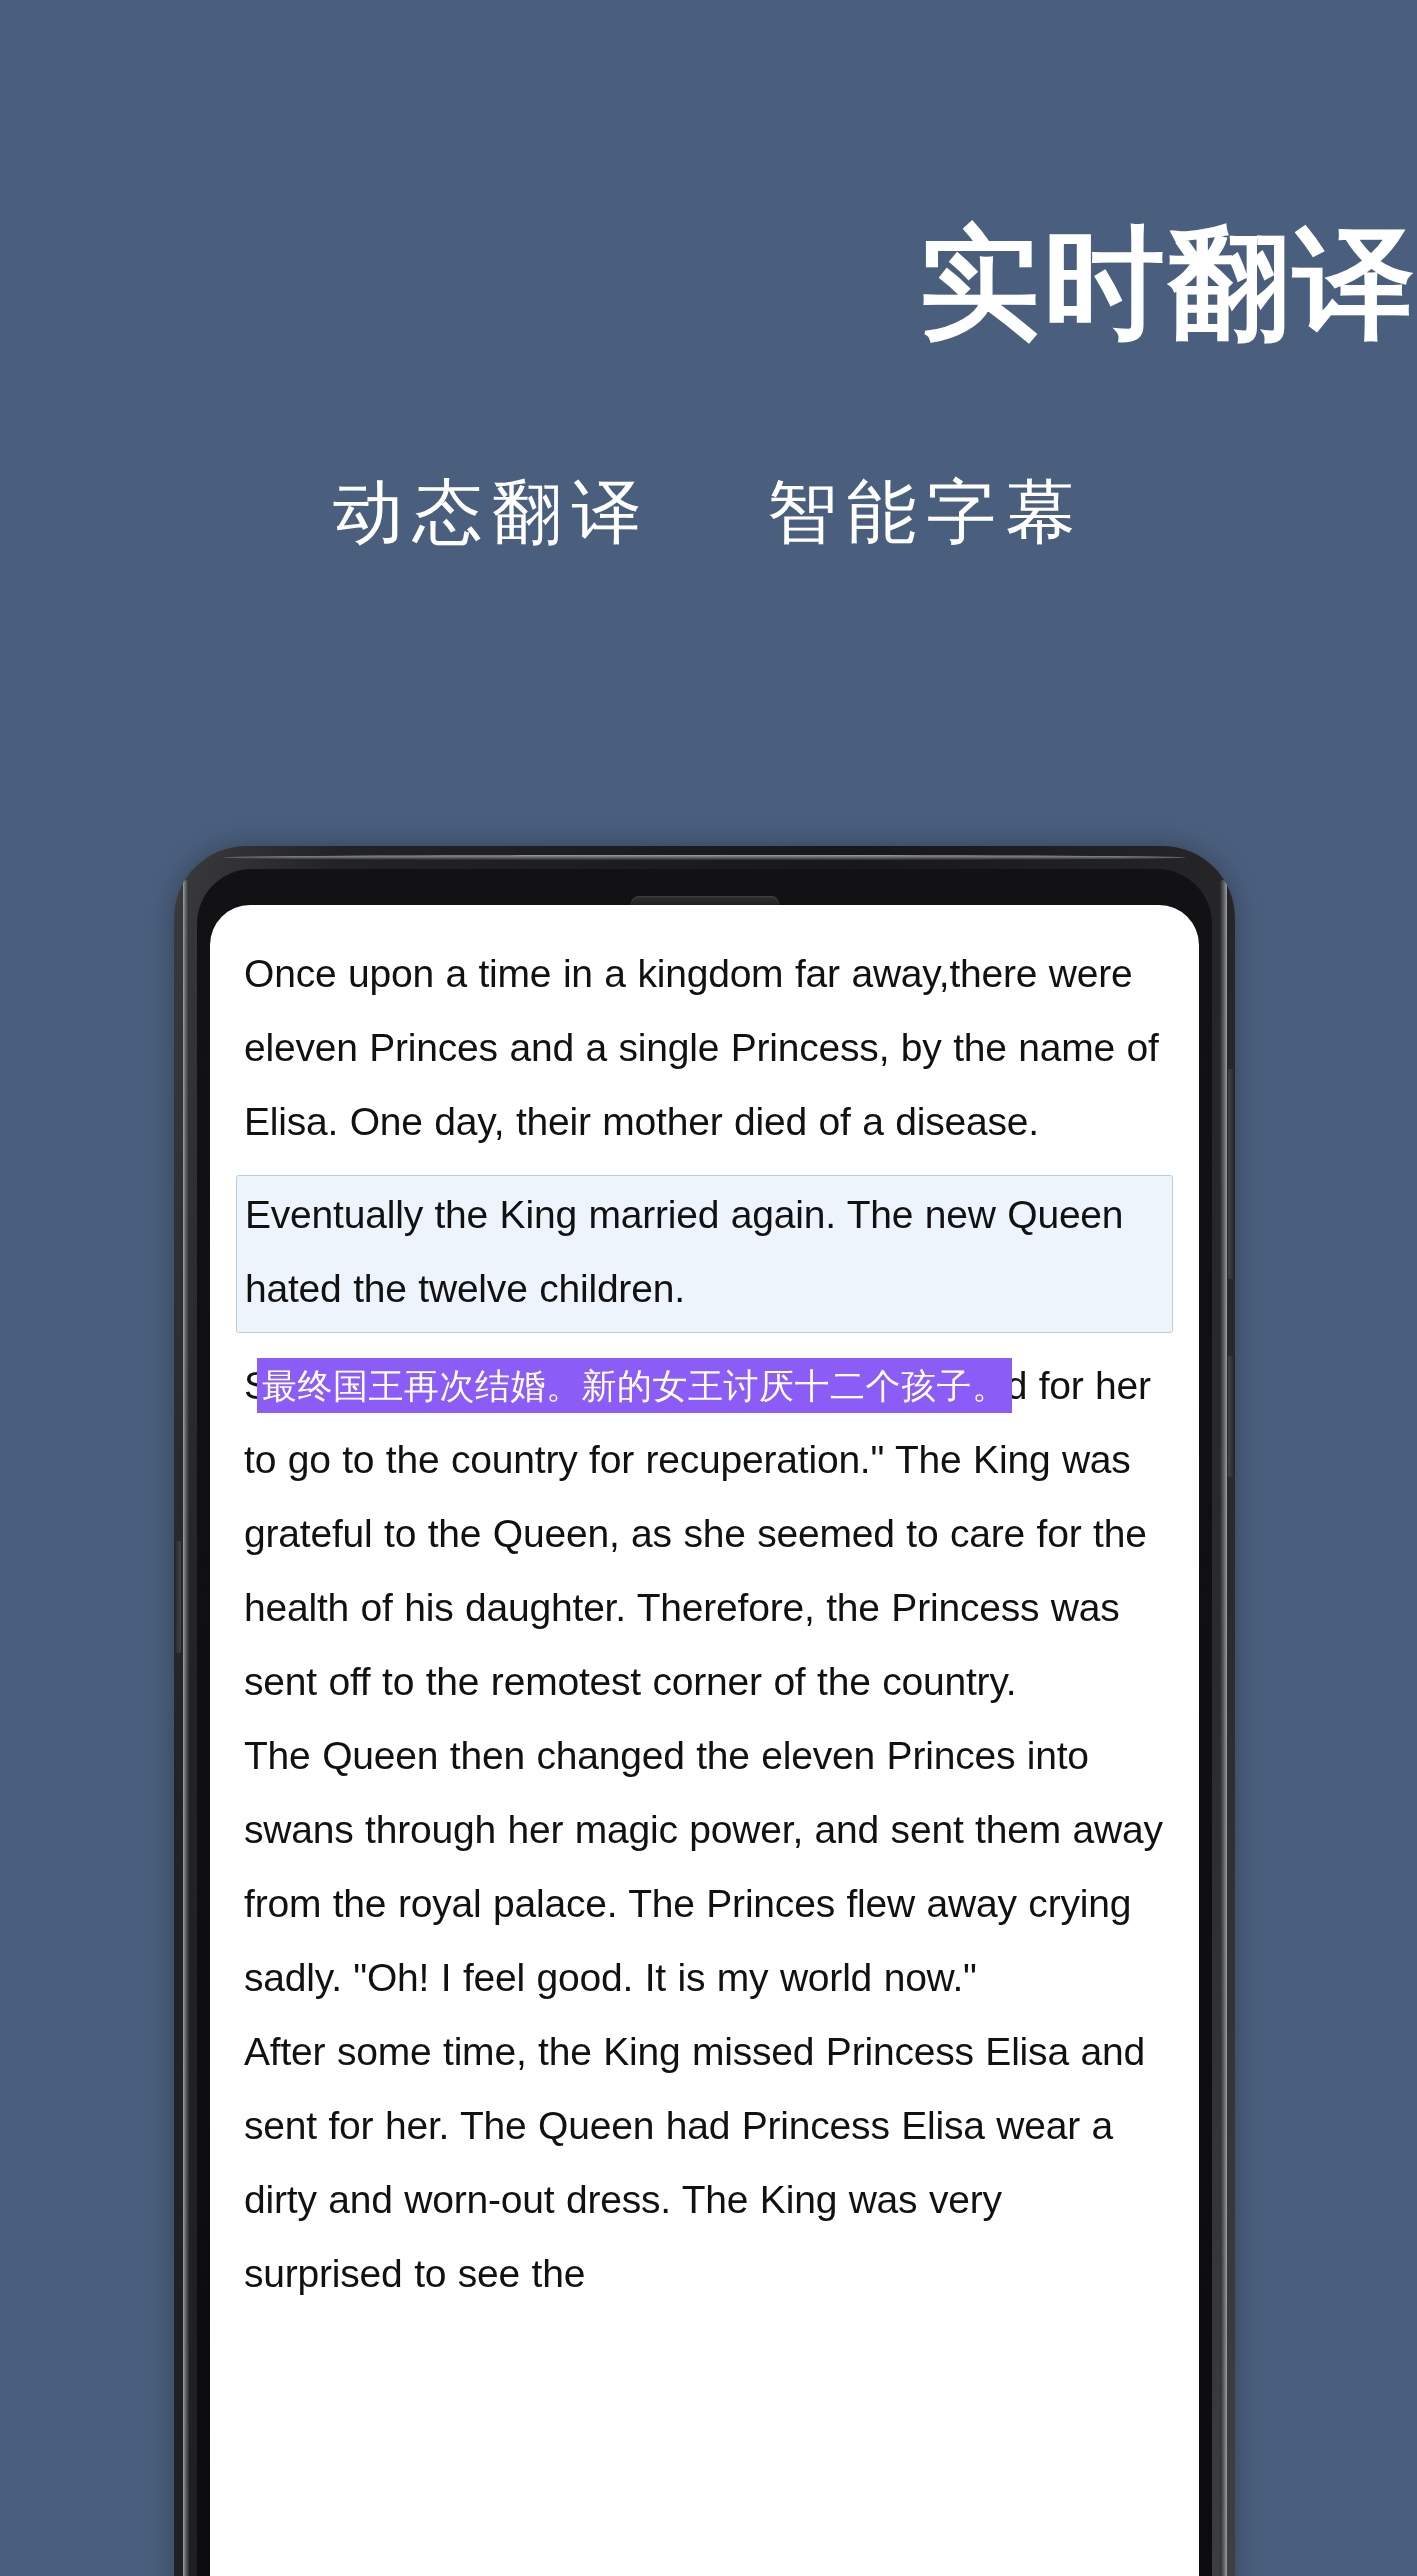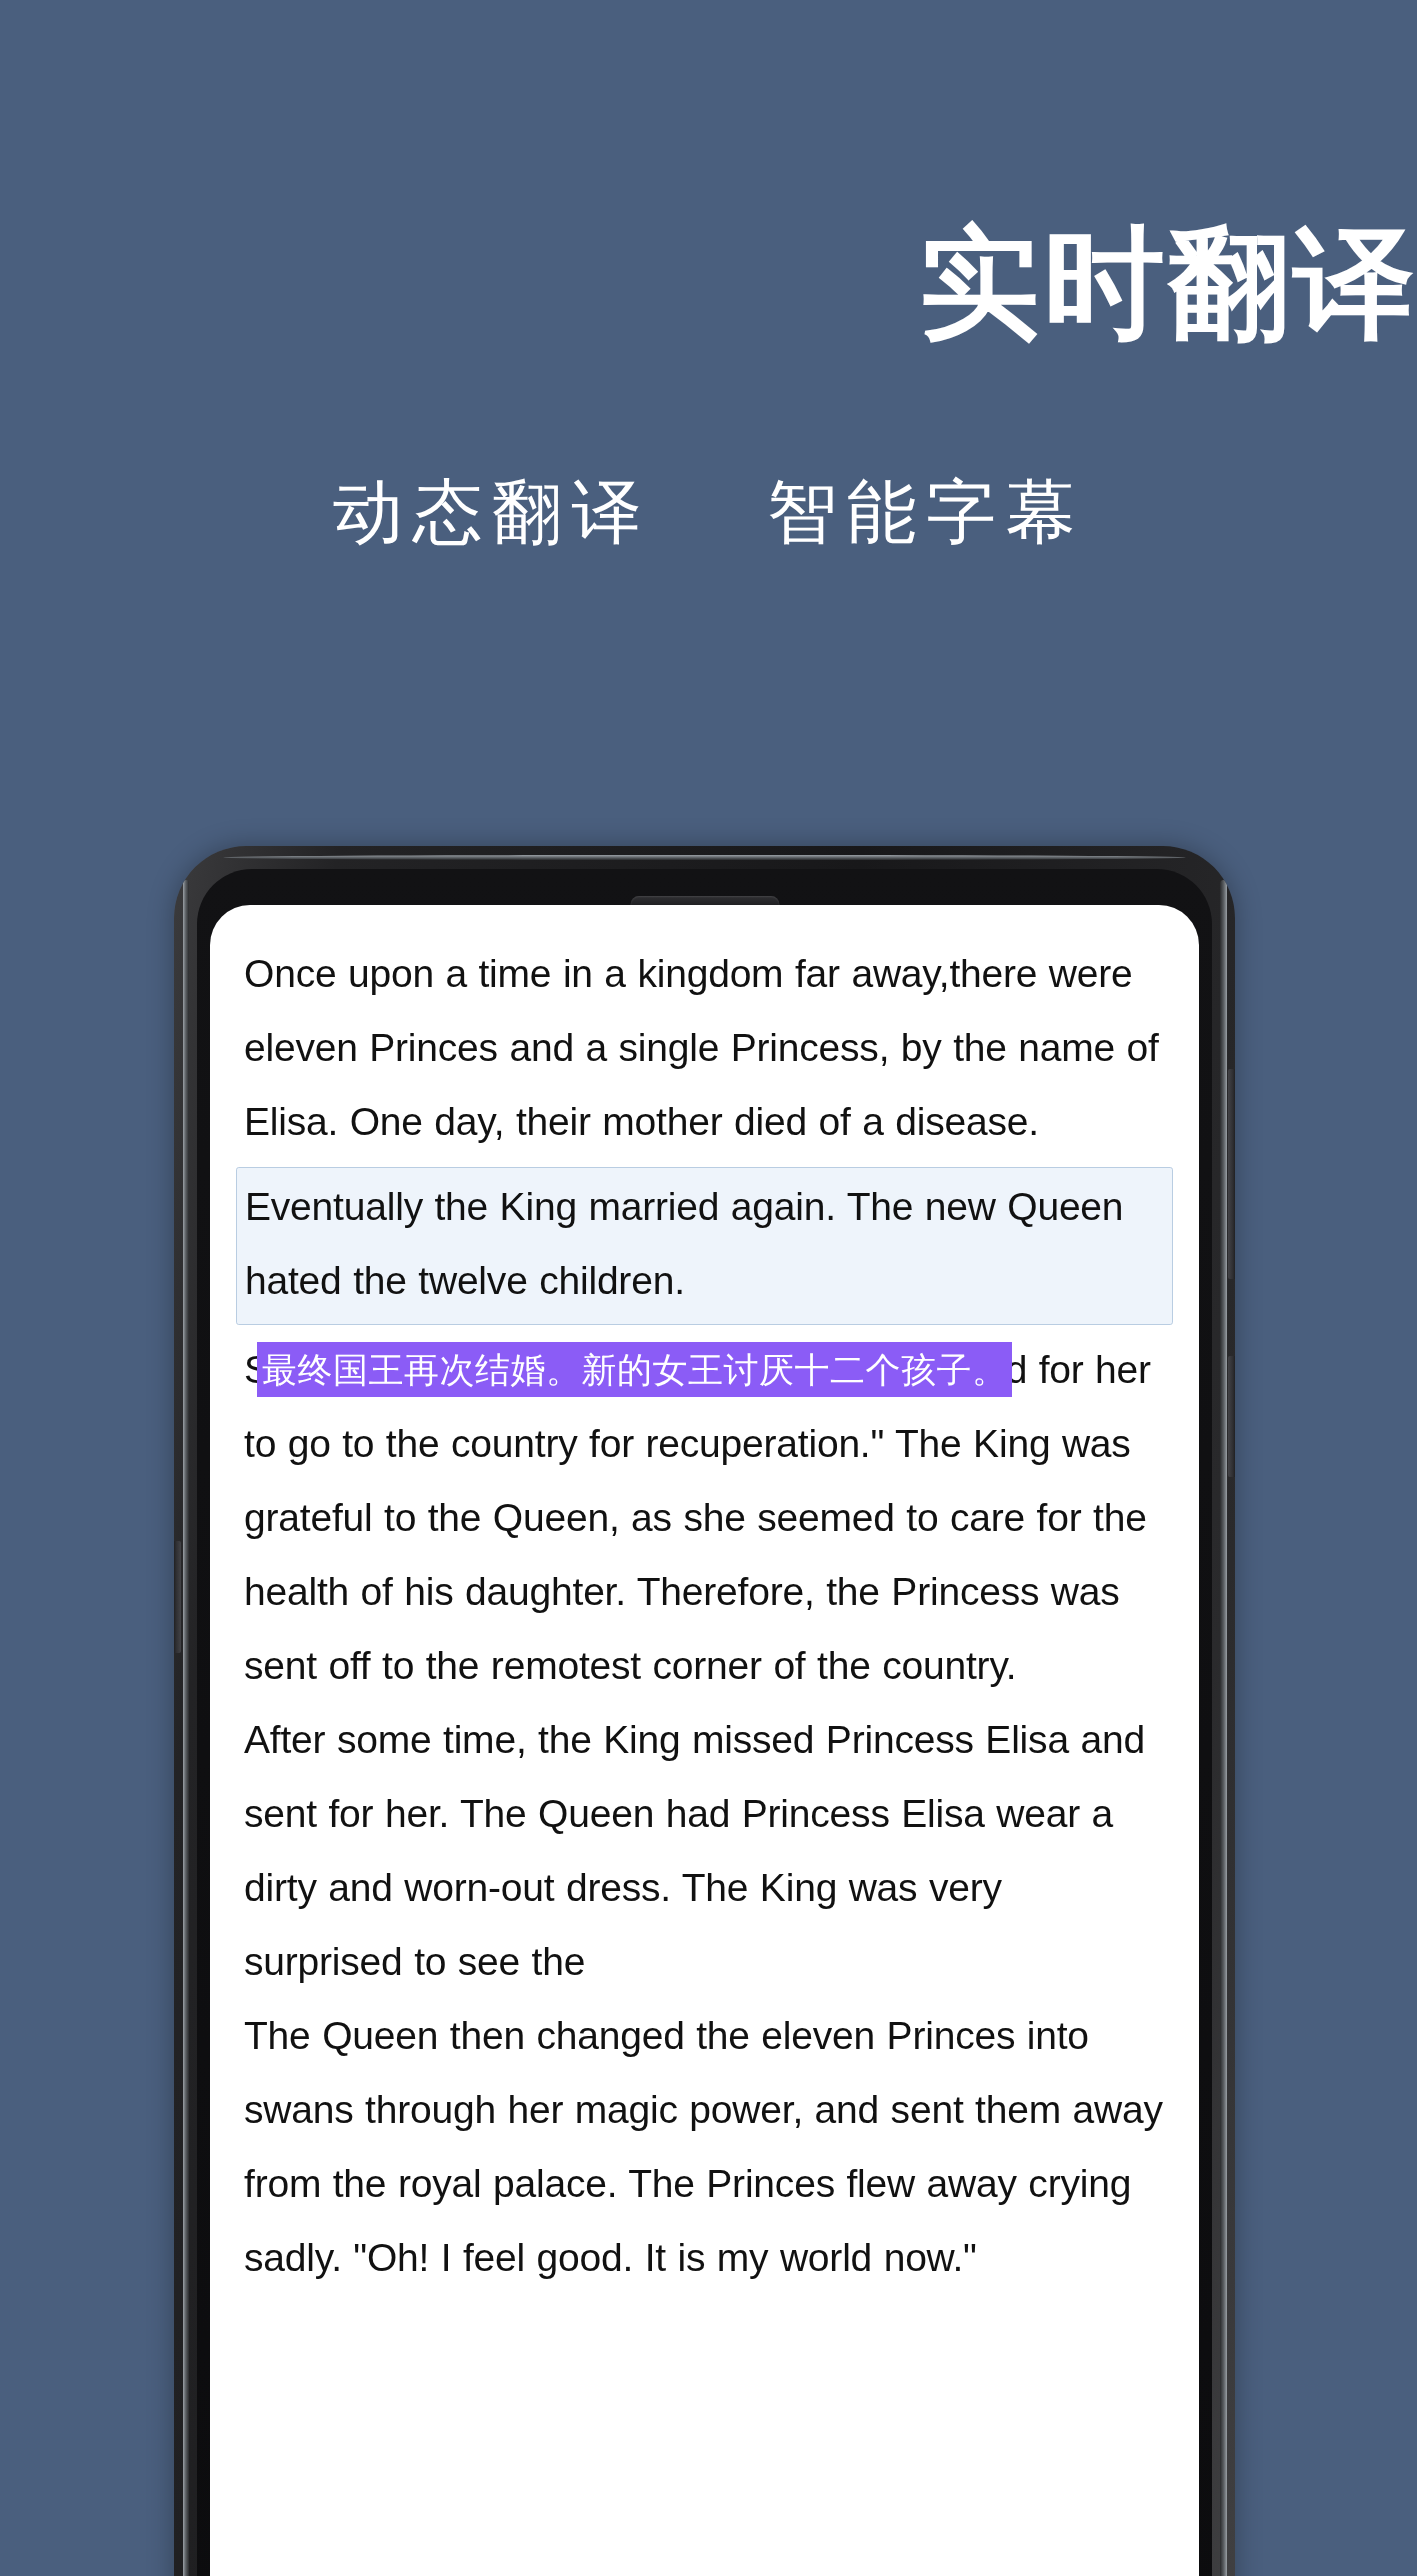--- a/index.html
+++ b/index.html
@@ -148,21 +148,21 @@
     font-family:"Liberation Sans", sans-serif;
     font-size:39px;
     line-height:74px;
     letter-spacing:-0.2px;
     word-spacing:0.9px;
   }
   .para.highlight {
     background:#eef4fb;
     border:1.9px solid #b9cde2;
     border-radius:2.8px;
-    margin:8px -7.6px;
+    margin:16px -7.6px;
     padding:1.9px 7.6px 5.7px 7.6px;
   }
   .line-holder {
     position:relative;
   }
   .translation-overlay {
     position:absolute;
     left:13.2px;
     top:9.5px;
     background:#8b5cf6;
@@ -202,23 +202,23 @@
 
         <div class="para">Once upon a time in a kingdom far away,there were eleven Princes and a single Princess, by the name of Elisa. One day, their mother died of a disease.</div>
 
         <div class="para highlight">Eventually the King married again. The new Queen hated the twelve children.</div>
 
         <div class="line-holder">
           <div class="translation-overlay">最终国王再次结婚。新的女王讨厌十二个孩子。</div>
           <div class="para">She said to the King, "I think it would be good for her to go to the country for recuperation." The King was grateful to the Queen, as she seemed to care for the health of his daughter. Therefore, the Princess was sent off to the remotest corner of the country.</div>
         </div>
 
+        <div class="para">The Queen then changed the eleven Princes into swans through her magic power, and sent them away from the royal palace. The Princes flew away crying sadly. "Oh! I feel good. It is my world now."</div>
+
         <div class="para">After some time, the King missed Princess Elisa and sent for her. The Queen had Princess Elisa wear a dirty and worn-out dress. The King was very surprised to see the</div>
-
-        <div class="para">The Queen then changed the eleven Princes into swans through her magic power, and sent them away from the royal palace. The Princes flew away crying sadly. "Oh! I feel good. It is my world now."</div>
 
       </div>
     </div>
 
     <div class="btn-left-vol"></div>
     <div class="btn-right-a"></div>
     <div class="btn-right-b"></div>
 
   </div>
 </div>

